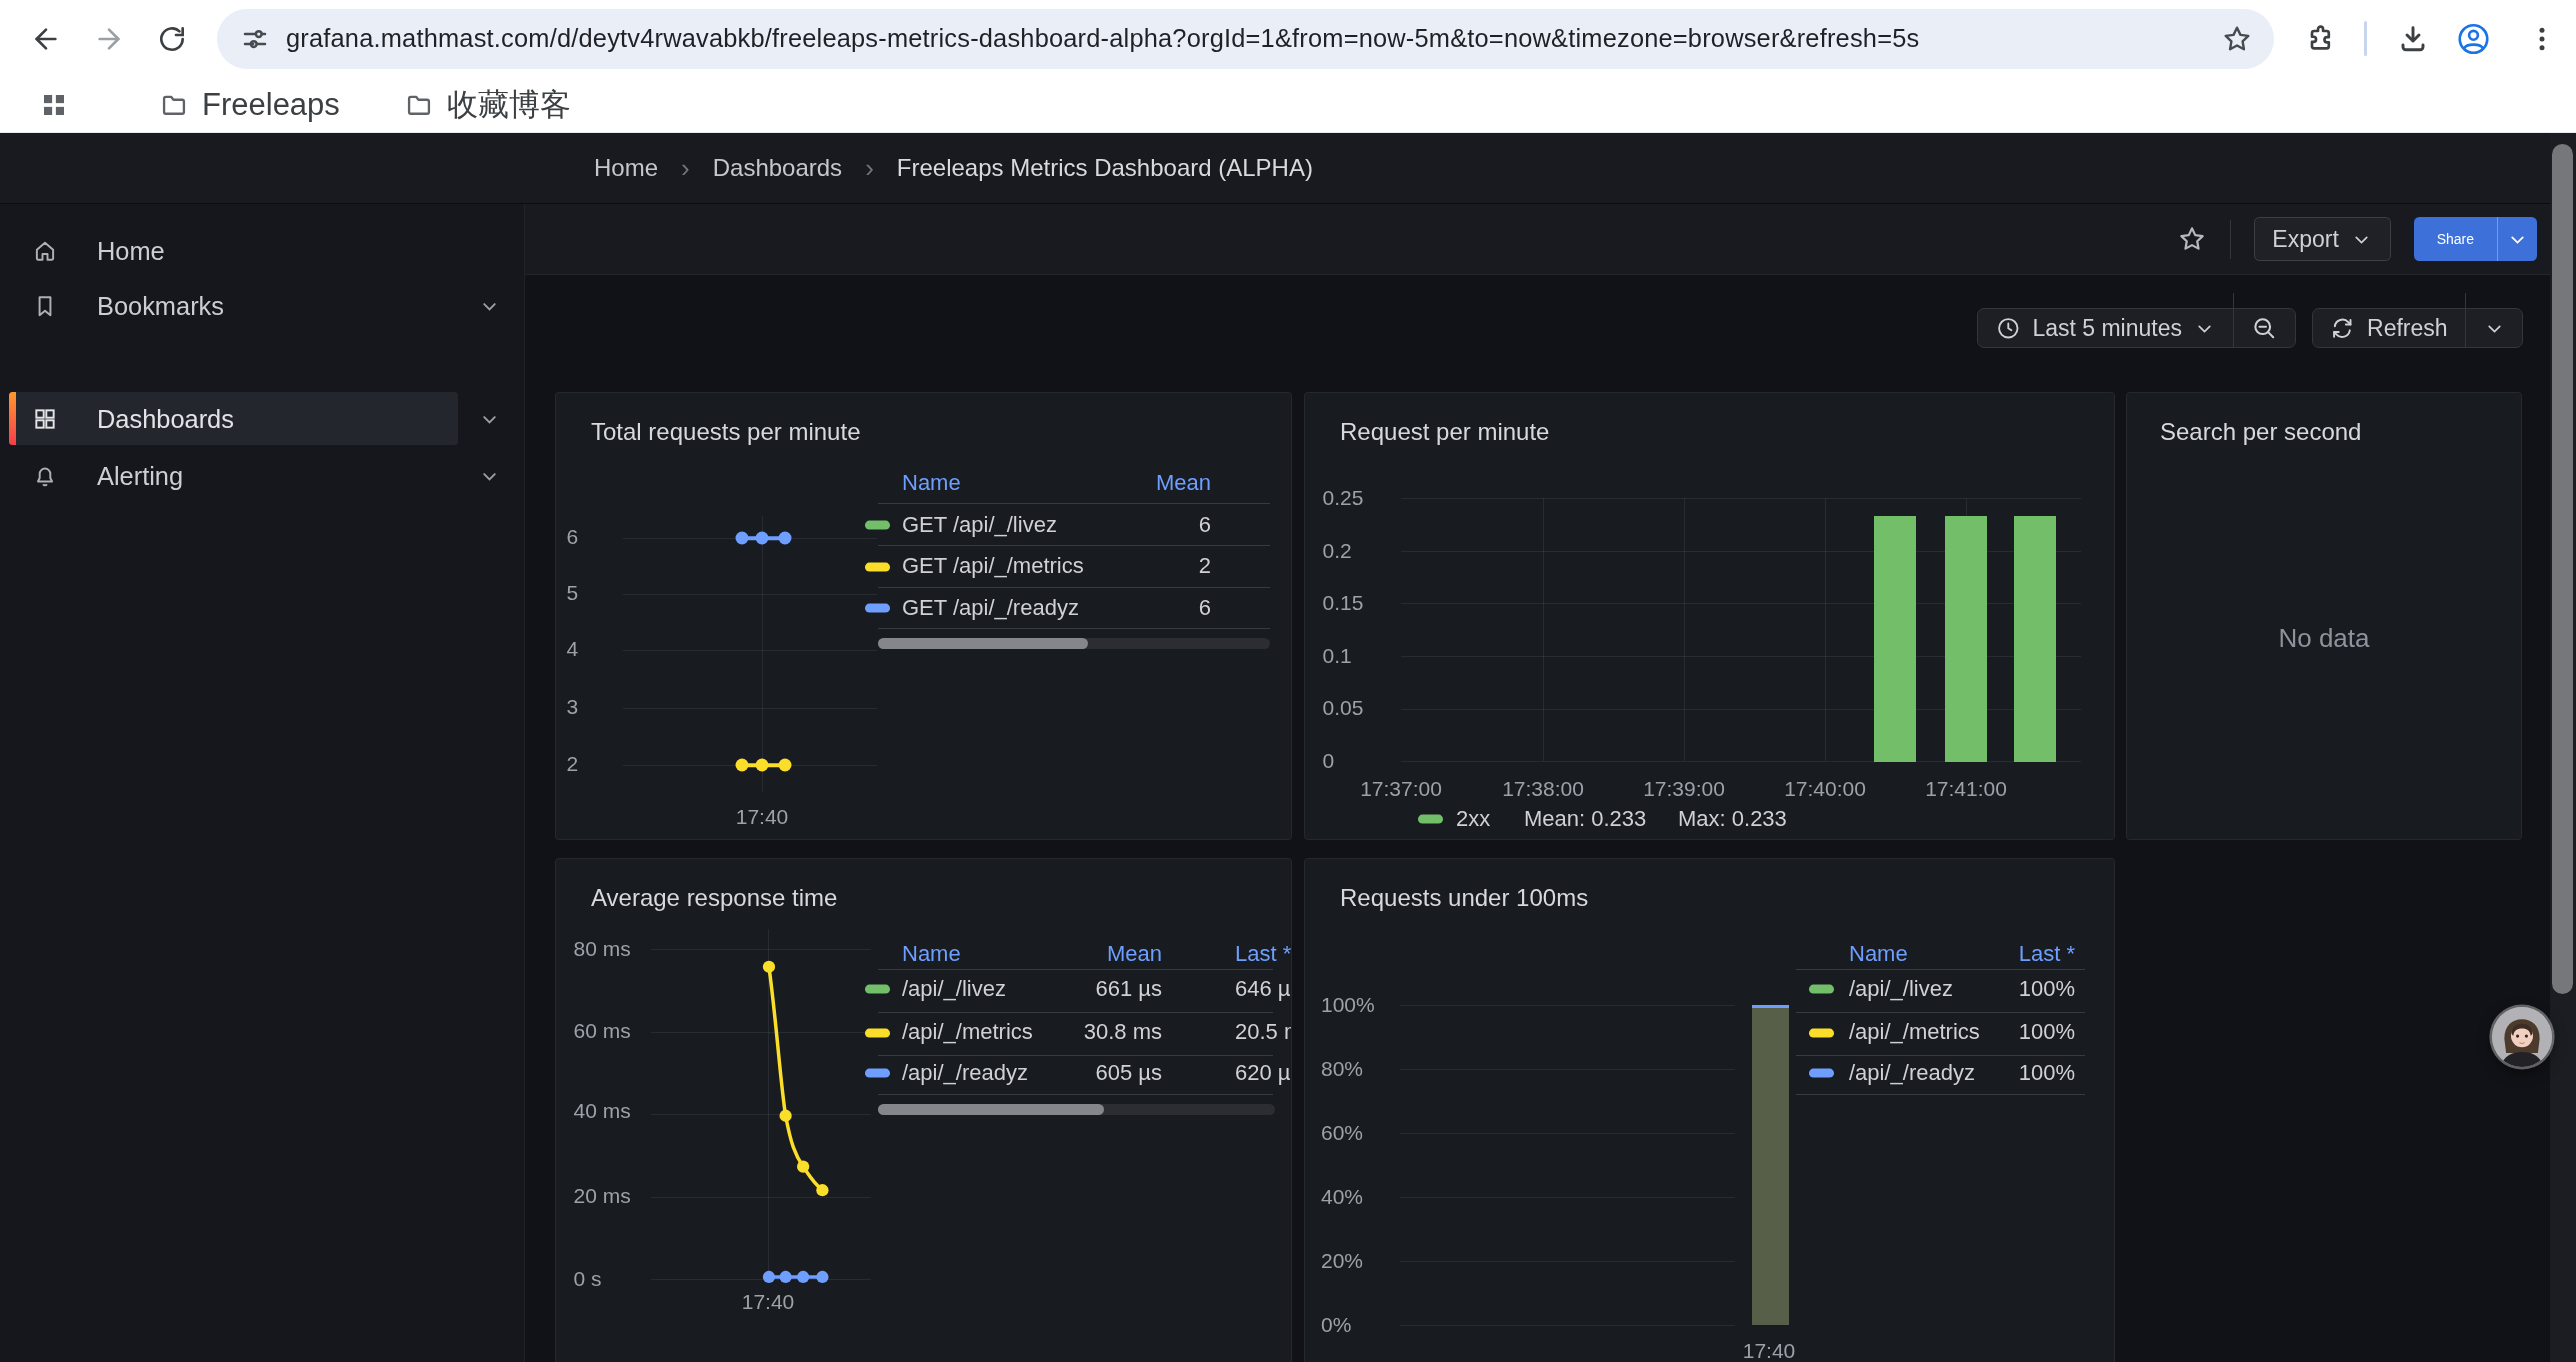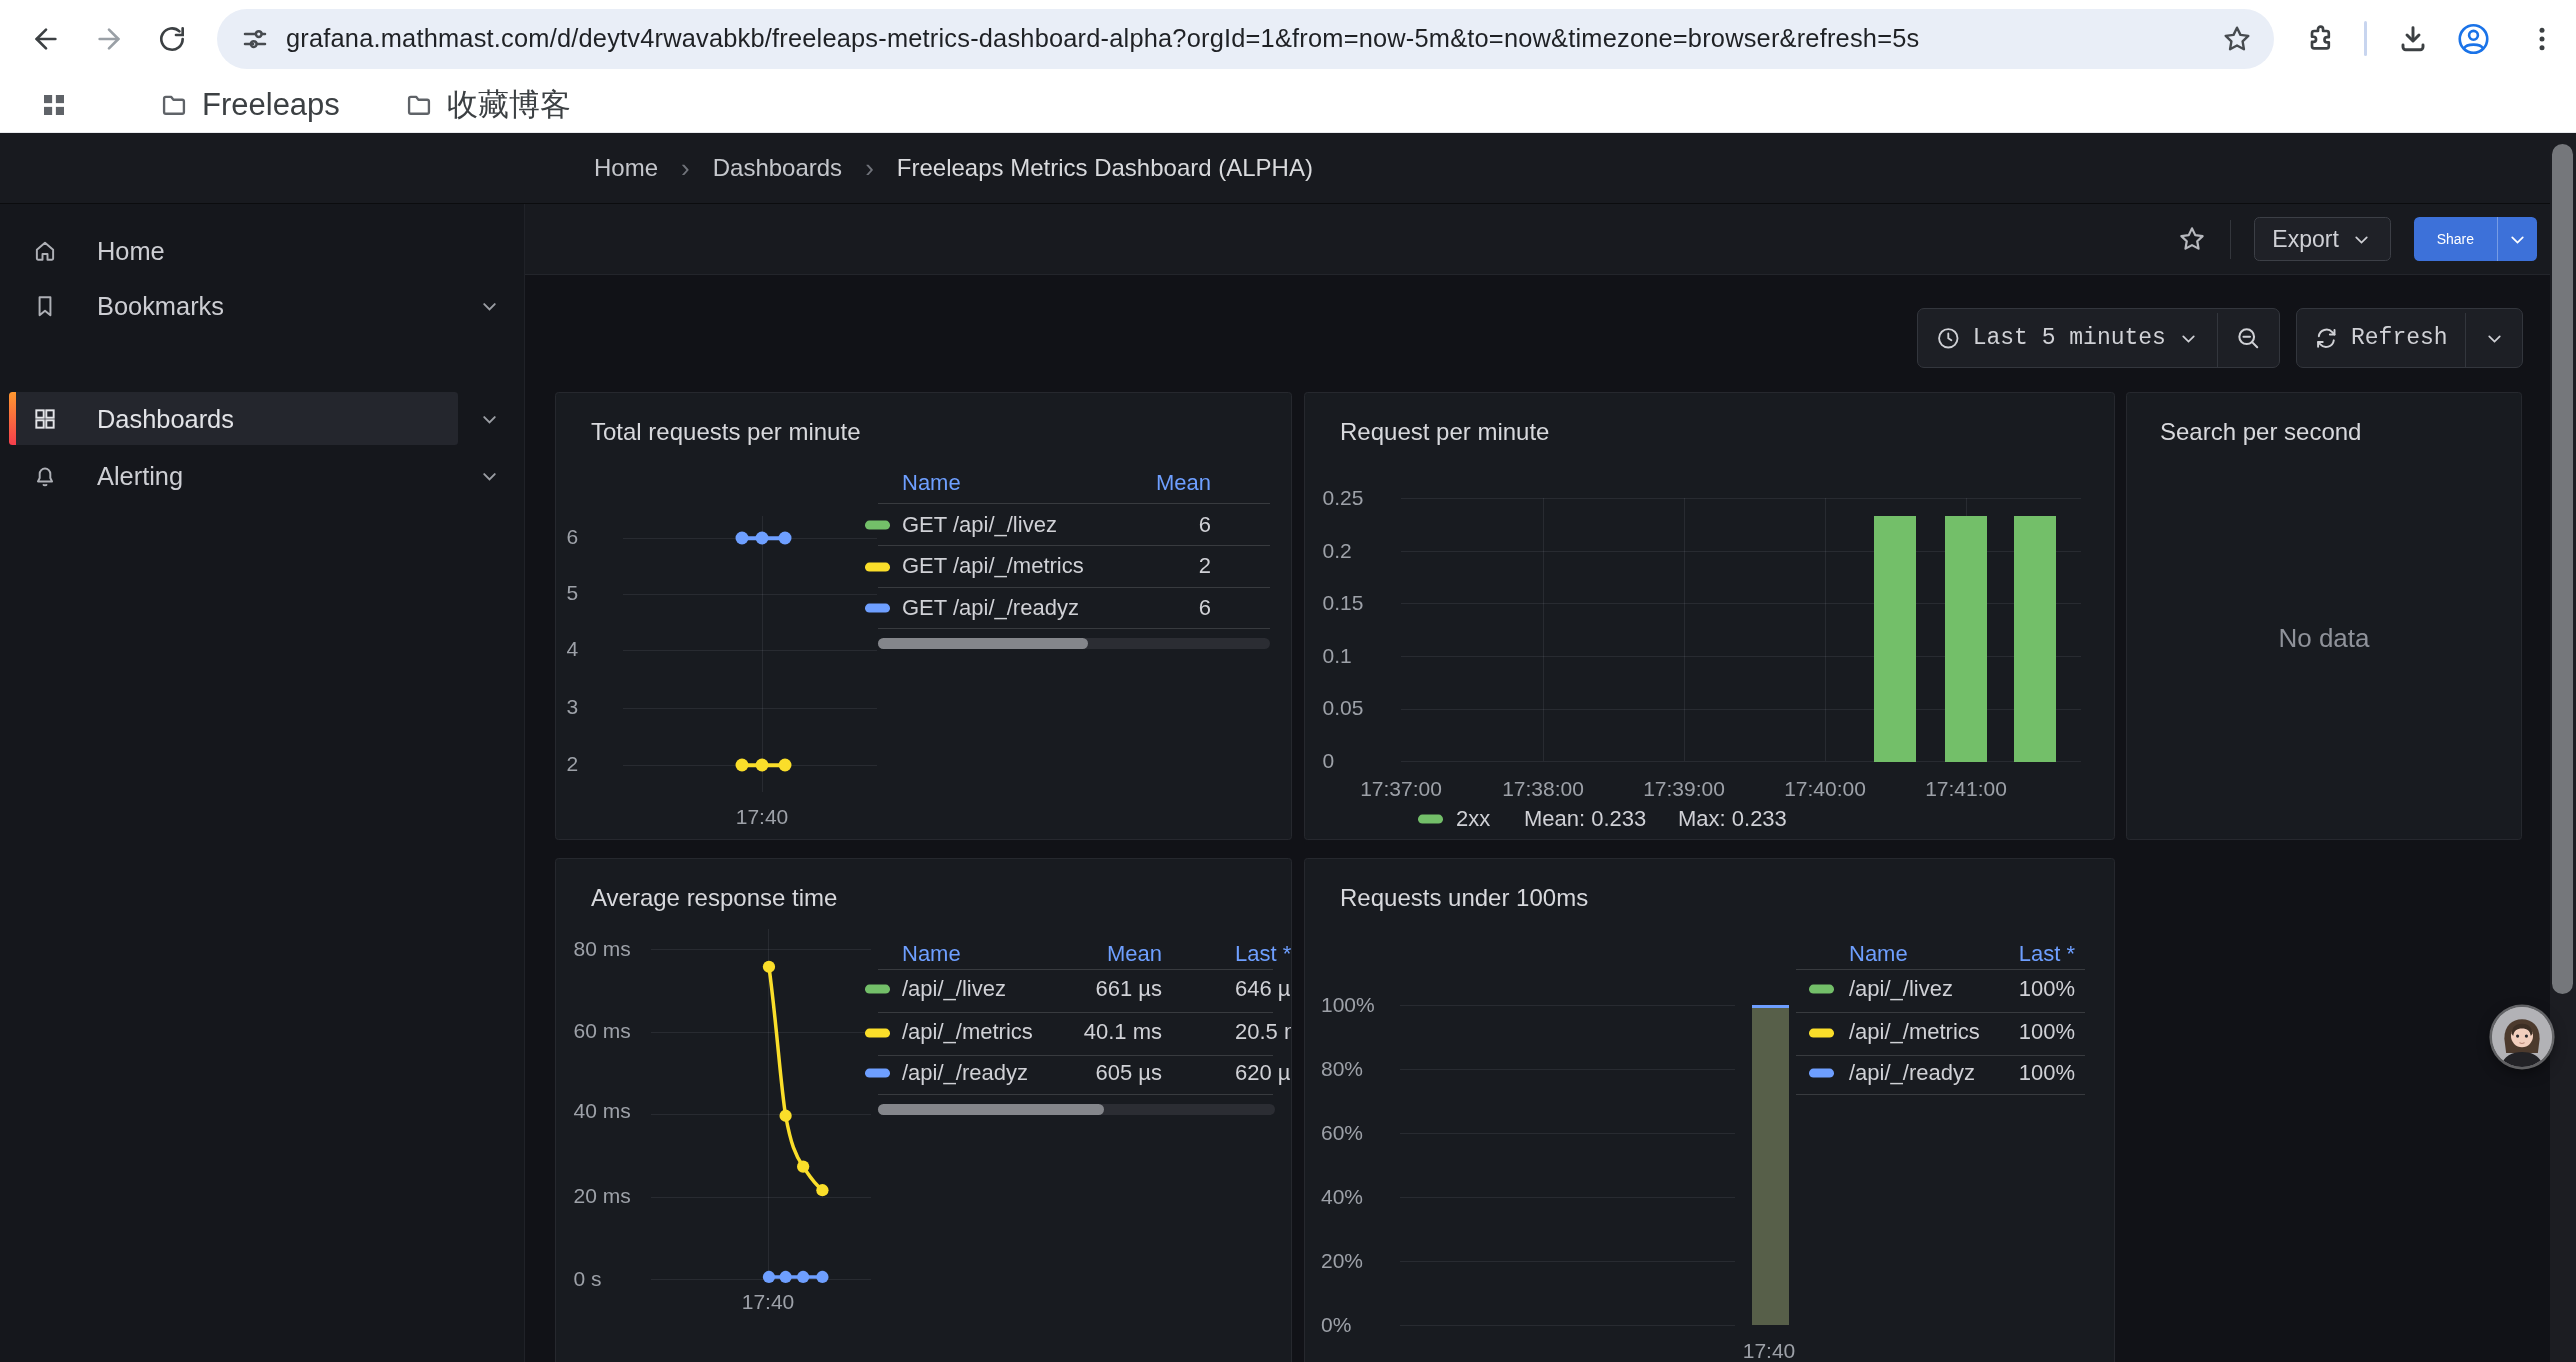--- a/index.html
+++ b/index.html
@@ -56,22 +56,22 @@
   .side-item .chev { position:absolute; right:24px; color:#9a9da3; }
   #side-active { position:absolute; left:8.8px; width:449px; height:53px; background:#24262d;
     border-radius:3.5px; overflow:hidden; }
   #side-active::before { content:""; position:absolute; left:0; top:0; width:7px; height:100%;
     background:linear-gradient(180deg,#ff9830,#f53e4c); }
 
   
   #canvas { position:absolute; left:525px; top:275px; width:2051px; height:1087px; background:#111217;
     overflow:hidden; }
   #timebar { position:absolute; right:53px; top:33px; display:flex; gap:16px; }
-  .tgroup { height:60px; background:#1d1f25; border:0.9px solid #33363d; border-radius:7px;
-    display:flex; align-items:flex-end; color:#d0d1d6; font-size:23px;font-family:Liberation Mono, monospace; }
+  .tgroup { height:40px; background:#1d1f25; border:0.9px solid #33363d; border-radius:7px;
+    display:flex; align-items:flex-end; color:#d0d1d6; font-size:23px; }
   .tgroup .gdiv { width:0.9px; height:54px; background:#33363d; }
   .tseg { display:flex; align-items:center; gap:12.3px; padding:0 17.5px; height:100%; }
 
   
   .panel { position:absolute; background:#181b20; border:0.9px solid #26282e; border-radius:3.5px; overflow:hidden; }
   .ptitle { position:absolute; left:35px; top:24.6px; font-size:24px; font-weight:500; color:#d8d9dd; }
   .ylab { position:absolute; font-size:21px; color:#9da1a8; text-align:left; }
   .xlab { position:absolute; font-size:21px; color:#9da1a8; transform:translateX(-50%); white-space:nowrap; }
   .hgrid { position:absolute; height:0.9px; background:rgba(230,240,255,0.08); }
   .vgrid { position:absolute; width:0.9px; background:rgba(230,240,255,0.08); }
@@ -481,21 +481,21 @@
     <div class="lg-h" style="right:129px; top:82px">Mean</div>
     <div class="lg-h" style="left:679px; top:82px">Last *</div>
     <div class="lg-div" style="left:322px; top:110px; width:395px"></div>
     <div class="pill" style="left: 309px; top: 130px; background: rgb(115, 191, 105);"></div>
     <div class="lg-t" style="left:346px; top:117px">/api/_/livez</div>
     <div class="lg-t" style="right:129px; top:117px">661 µs</div>
     <div class="lg-t" style="left:679px; top:117px">646 µs</div>
     <div class="lg-div" style="left:322px; top:153px; width:395px"></div>
     <div class="pill" style="left: 309px; top: 174px; background: rgb(250, 222, 42);"></div>
     <div class="lg-t" style="left:346px; top:160px">/api/_/metrics</div>
-    <div class="lg-t" style="right:129px; top:160px">40.1 ms</div>
+    <div class="lg-t" style="right:129px; top:160px">30.8 ms</div>
     <div class="lg-t" style="left:679px; top:160px">20.5 ms</div>
     <div class="lg-div" style="left:322px; top:196px; width:395px"></div>
     <div class="pill" style="left: 309px; top: 214px; background: rgb(110, 159, 255);"></div>
     <div class="lg-t" style="left:346px; top:201px">/api/_/readyz</div>
     <div class="lg-t" style="right:129px; top:201px">605 µs</div>
     <div class="lg-t" style="left:679px; top:201px">620 µs</div>
     <div class="lg-div" style="left:322px; top:235px; width:395px"></div>
     <div class="lg-scroll" style="left:322px; top:245px; width:397px">
         <div class="lg-thumb" style="left:0; width:226px"></div>
       </div>

